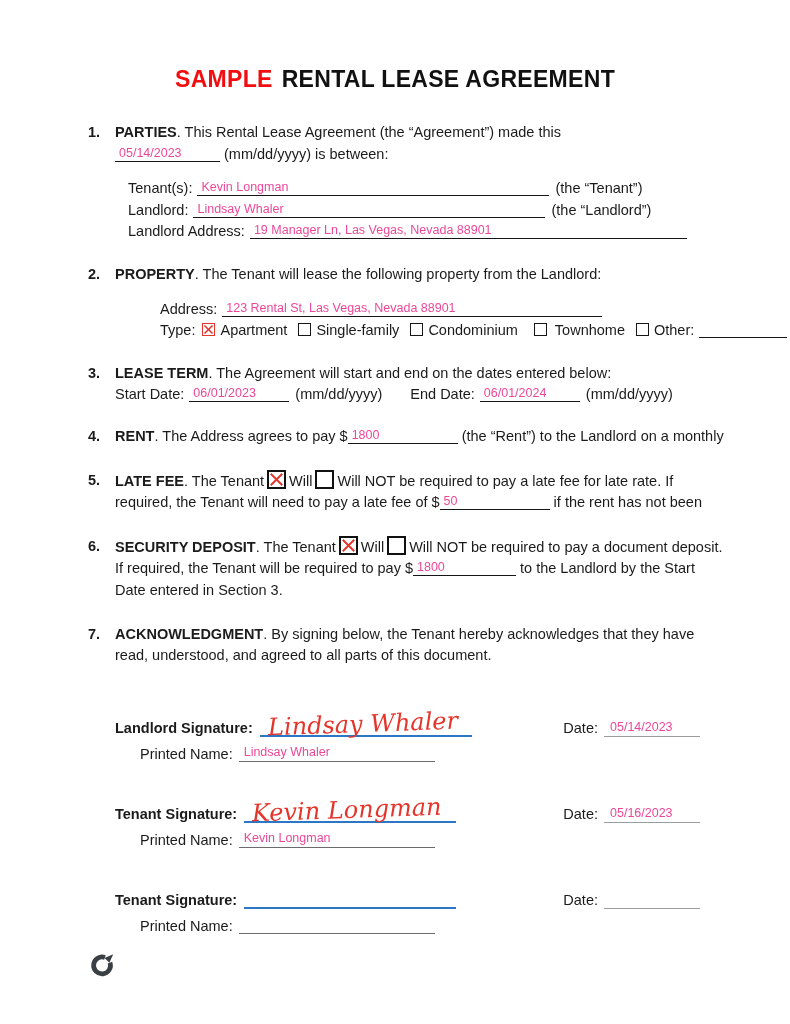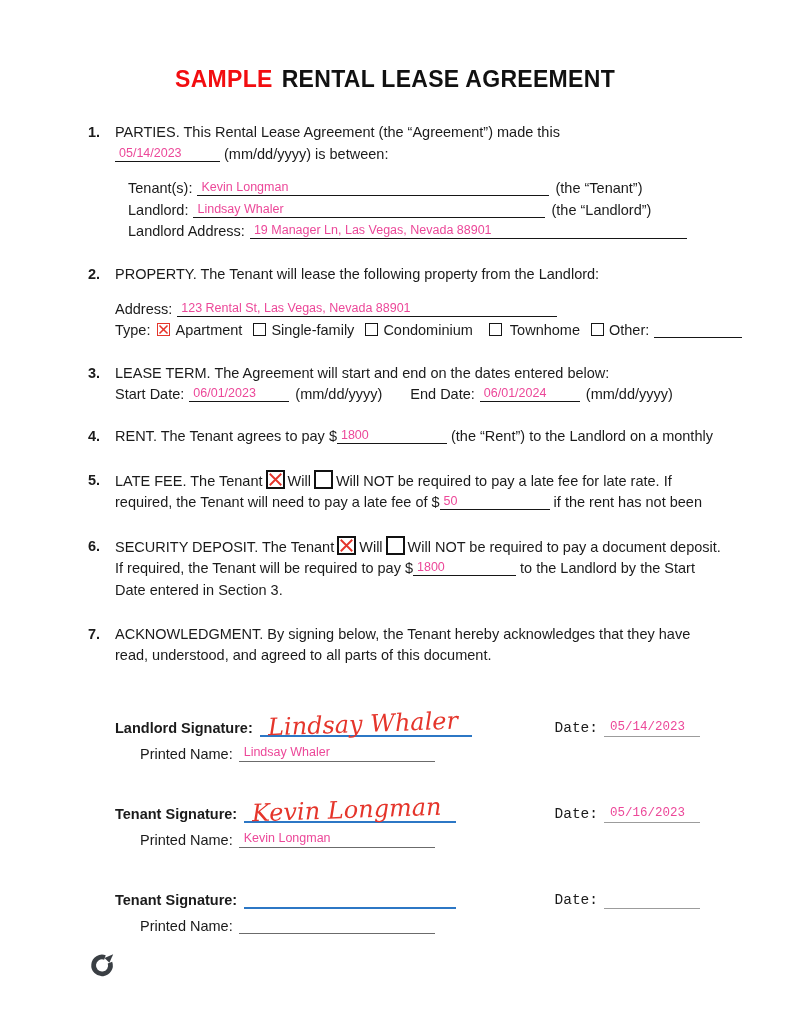--- a/index.html
+++ b/index.html
@@ -4,22 +4,22 @@
 <style>
   html,body{margin:0;padding:0;background:#ffffff;}
   .page{position:relative;width:790px;height:1024px;background:#fff;overflow:hidden;
         font-family:"Liberation Sans",sans-serif;color:#1b1b1b;}
   .title{padding-top:66px;text-align:center;font-size:23px;font-weight:bold;letter-spacing:.3px;}
   .title .sample{color:#f20d10;}
   .title .trest{margin-left:9px;color:#111;}
   .sec{position:relative;margin-left:115px;margin-right:88px;}
   .num{position:absolute;left:-27px;font-weight:bold;}
   .line{font-size:14.5px;line-height:21.6px;white-space:nowrap;}
-  .line b{font-weight:normal;}
-  .block-gap{margin-top:13px;}
+  .line b{font-weight:bold;}
+  .block-gap{margin-top:13px;margin-left:45px;}
   .indent{margin-left:13px;}
   .lbl{margin-right:5px;}
   .sfx{margin-left:6px;}
   
   .field{display:inline-block;position:relative;height:16px;vertical-align:-3px;
          border-bottom:1.3px solid #161616;}
   .fval{position:absolute;left:4px;bottom:1px;font-size:12.5px;line-height:13px;
         color:#ec4899;white-space:nowrap;}
   
   .cb{display:inline-block;position:relative;width:11px;height:11px;border:1.6px solid #161616;
@@ -30,21 +30,21 @@
   .opt{margin-right:9px;}
   .opt-town{margin-left:5px;}
   .gap-mid{display:inline-block;width:28px;}
   
   .sigs{margin-top:36px;}
   .sigrow{display:flex;align-items:flex-end;margin:0 90px 0 115px;height:34px;justify-content:flex-end;}
   .siglabel{font-weight:bold;font-size:14.5px;line-height:18px;}
   .sigline{position:relative;width:212px;height:30px;border-bottom:2.2px solid #2c77c5;margin-left:7px;}
   .script{position:absolute;left:8px;bottom:-3px;font-family:"DejaVu Serif",serif;
           font-style:italic;font-size:24px;color:#e5352b;white-space:nowrap;transform:rotate(-2deg);}
-  .dategroup{margin-left:auto;display:flex;align-items:flex-end;font-family:Liberation Mono, monospace;}
+  .dategroup{margin-left:auto;display:flex;align-items:flex-end;}
   .datelabel{font-size:14.5px;line-height:18px;}
   .dateline{position:relative;width:96px;height:17px;border-bottom:1.6px solid #9c9c9c;margin-left:6px;}
   .dateline .fval{bottom:2px;left:6px;}
   .printedrow{display:flex;align-items:flex-end;margin:7px 0 0 140px;font-size:14.5px;}
   .printedline{position:relative;width:196px;height:17px;border-bottom:1.5px solid #6b6b6b;margin-left:6px;}
   .printedline .fval{bottom:2px;left:5px;}
   .sig-gap{margin-top:27px;}
   
   .refresh{position:absolute;left:88px;top:950px;width:29px;height:30px;display:inline-block;cursor:pointer;}
 </style>
@@ -97,21 +97,21 @@
     <div class="line">
       <span class="num">3.</span><b>LEASE TERM</b><span>. The Agreement will start and end on the dates entered below:</span>
     </div>
     <div class="line">
       <span class="lbl">Start Date:</span><span class="field" style="width:100px"><span class="fval">06/01/2023</span></span><span class="sfx">(mm/dd/yyyy)</span><span class="gap-mid"></span><span class="lbl">End Date:</span><span class="field" style="width:100px"><span class="fval">06/01/2024</span></span><span class="sfx">(mm/dd/yyyy)</span>
     </div>
   </div>
 
   <div class="sec" style="margin-top:20px">
     <div class="line">
-      <span class="num">4.</span><b>RENT</b><span>. The Tenant agrees to pay $</span><span class="field" style="width:110px"><span class="fval">1800</span></span><span> (the “Rent”) to the Landlord on a monthly</span>
+      <span class="num">4.</span><b>RENT</b><span>. The Address agrees to pay $</span><span class="field" style="width:110px"><span class="fval">1800</span></span><span> (the “Rent”) to the Landlord on a monthly</span>
     </div>
   </div>
 
   <div class="sec" style="margin-top:22px">
     <div class="line">
       <span class="num">5.</span><b>LATE FEE</b><span>. The Tenant</span><span class="cb cb-lg"><svg viewBox="0 0 12 12">
             <path d="M1.4 1.4 L10.6 10.6 M10.6 1.4 L1.4 10.6" stroke="#e5352b" stroke-width="1.5" fill="none"></path>
           </svg></span><span>Will</span><span class="cb cb-lg"></span><span>Will NOT</span><span> be required to pay a late fee for late rate. If</span>
     </div>
     <div class="line">

